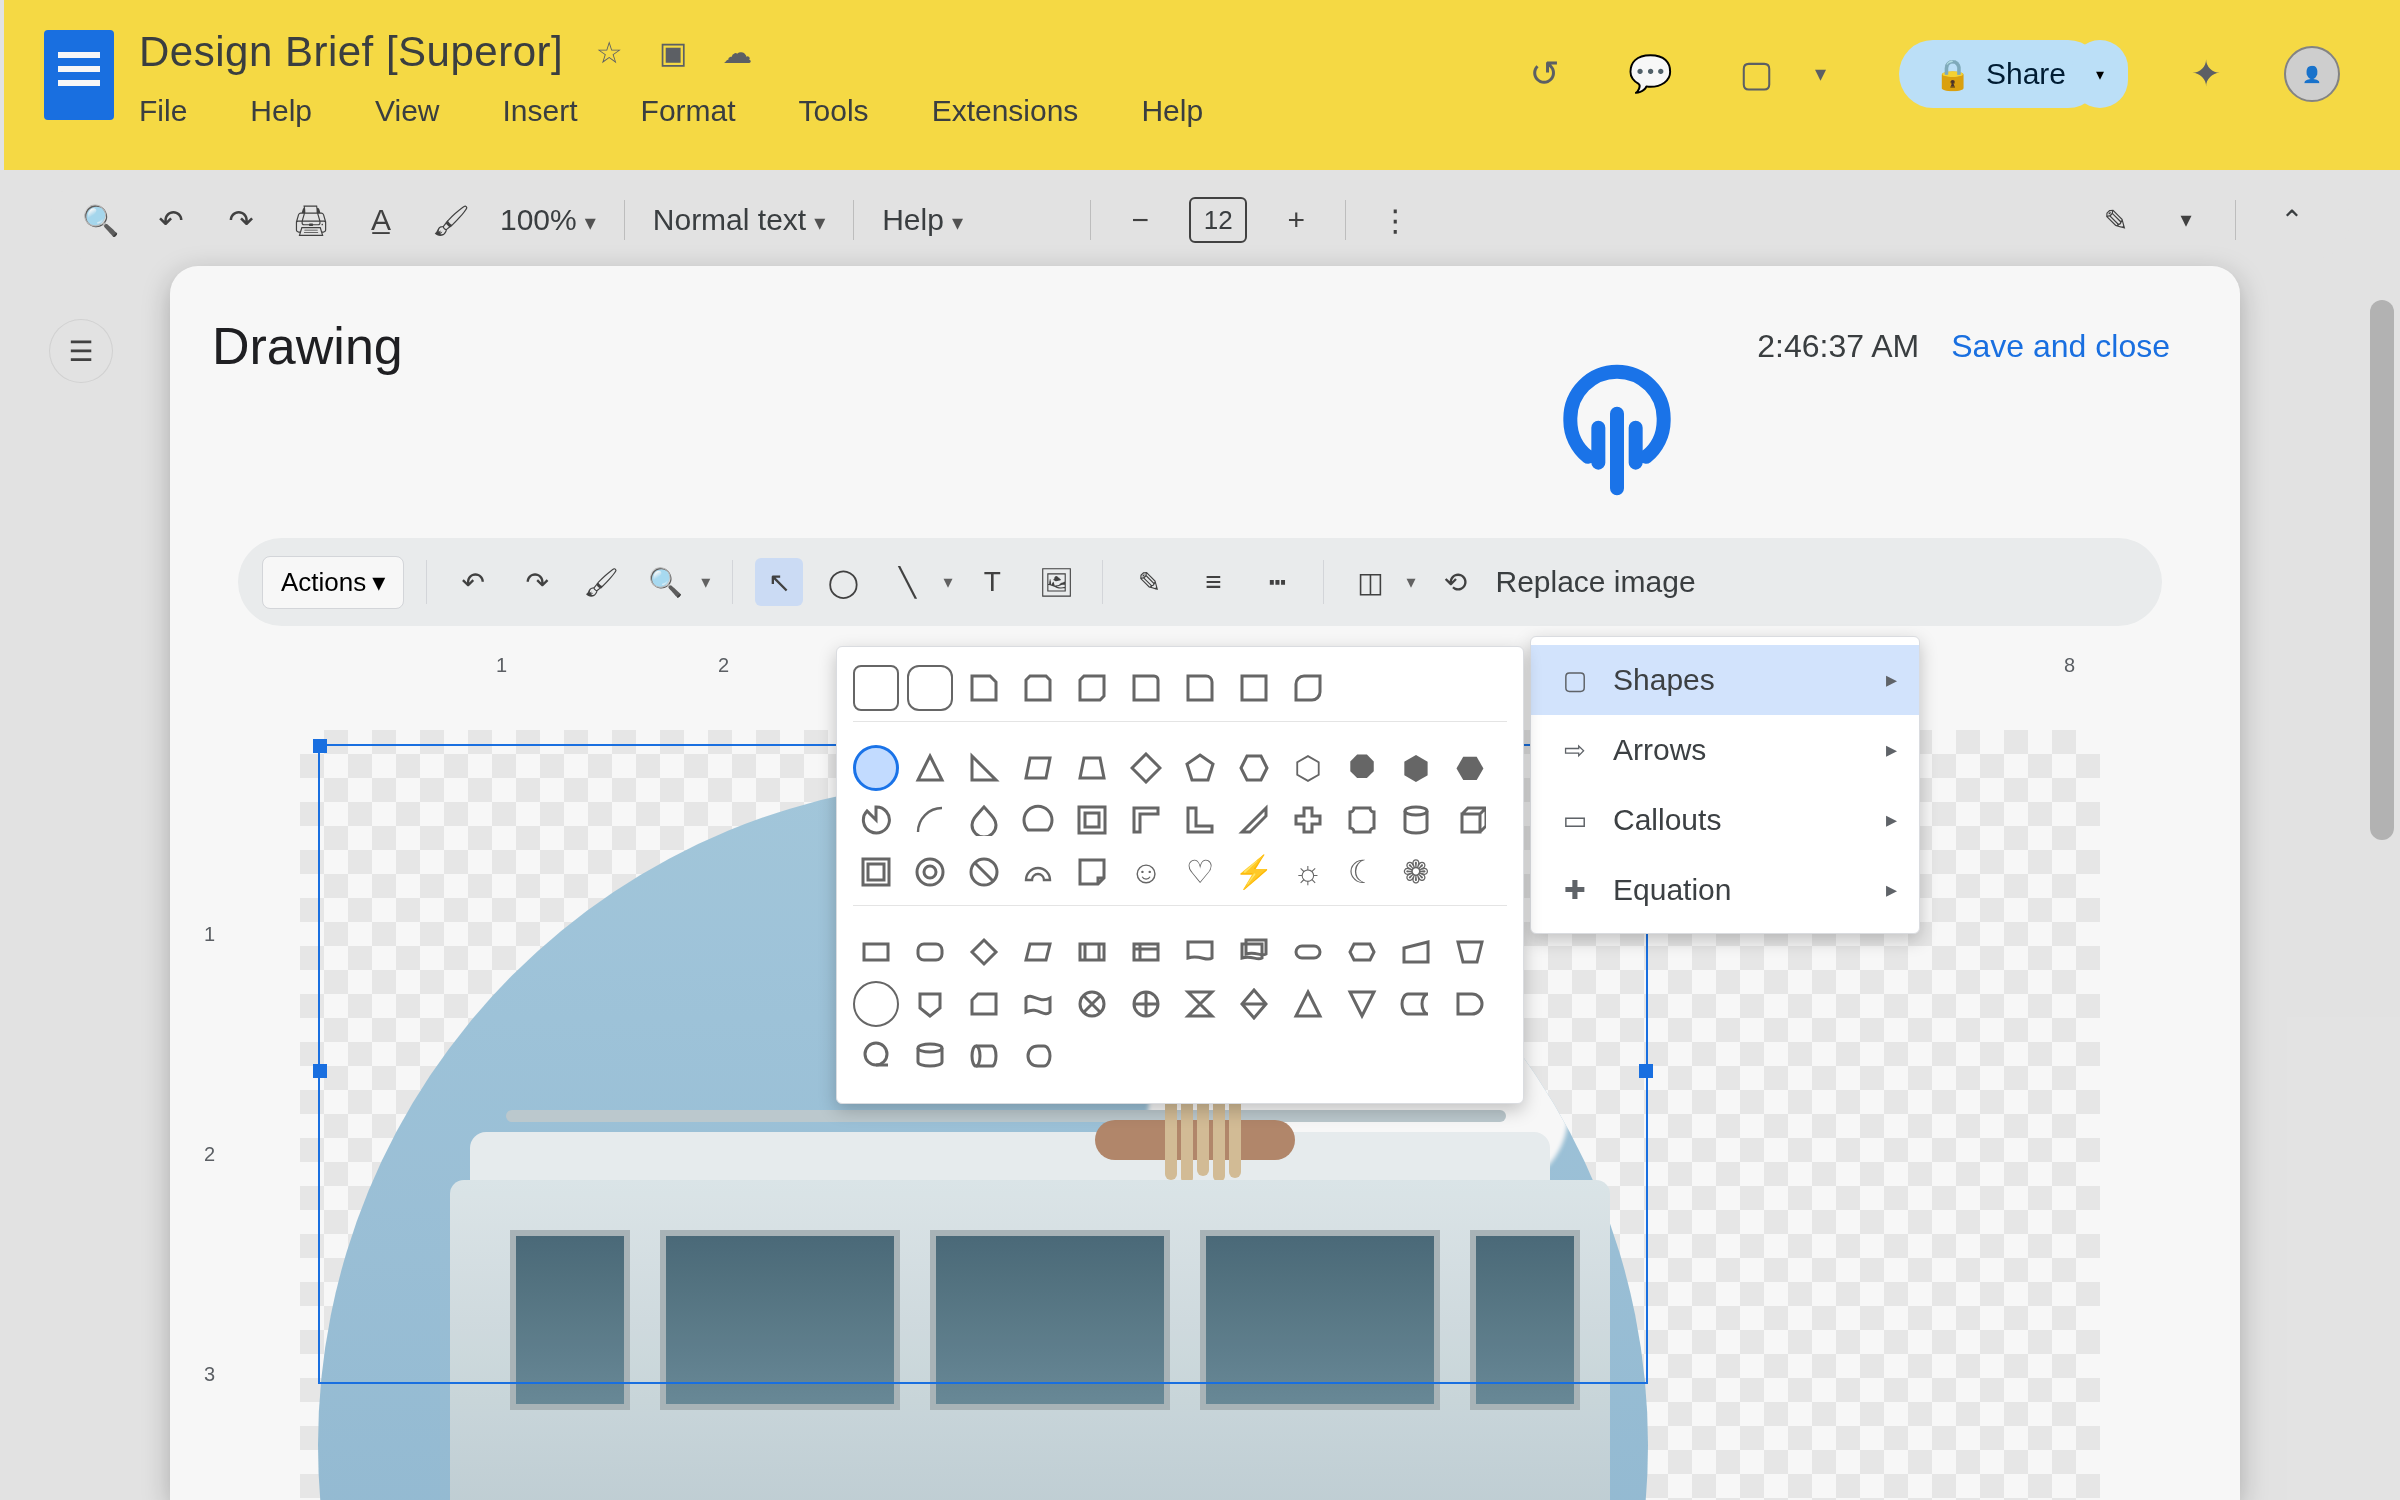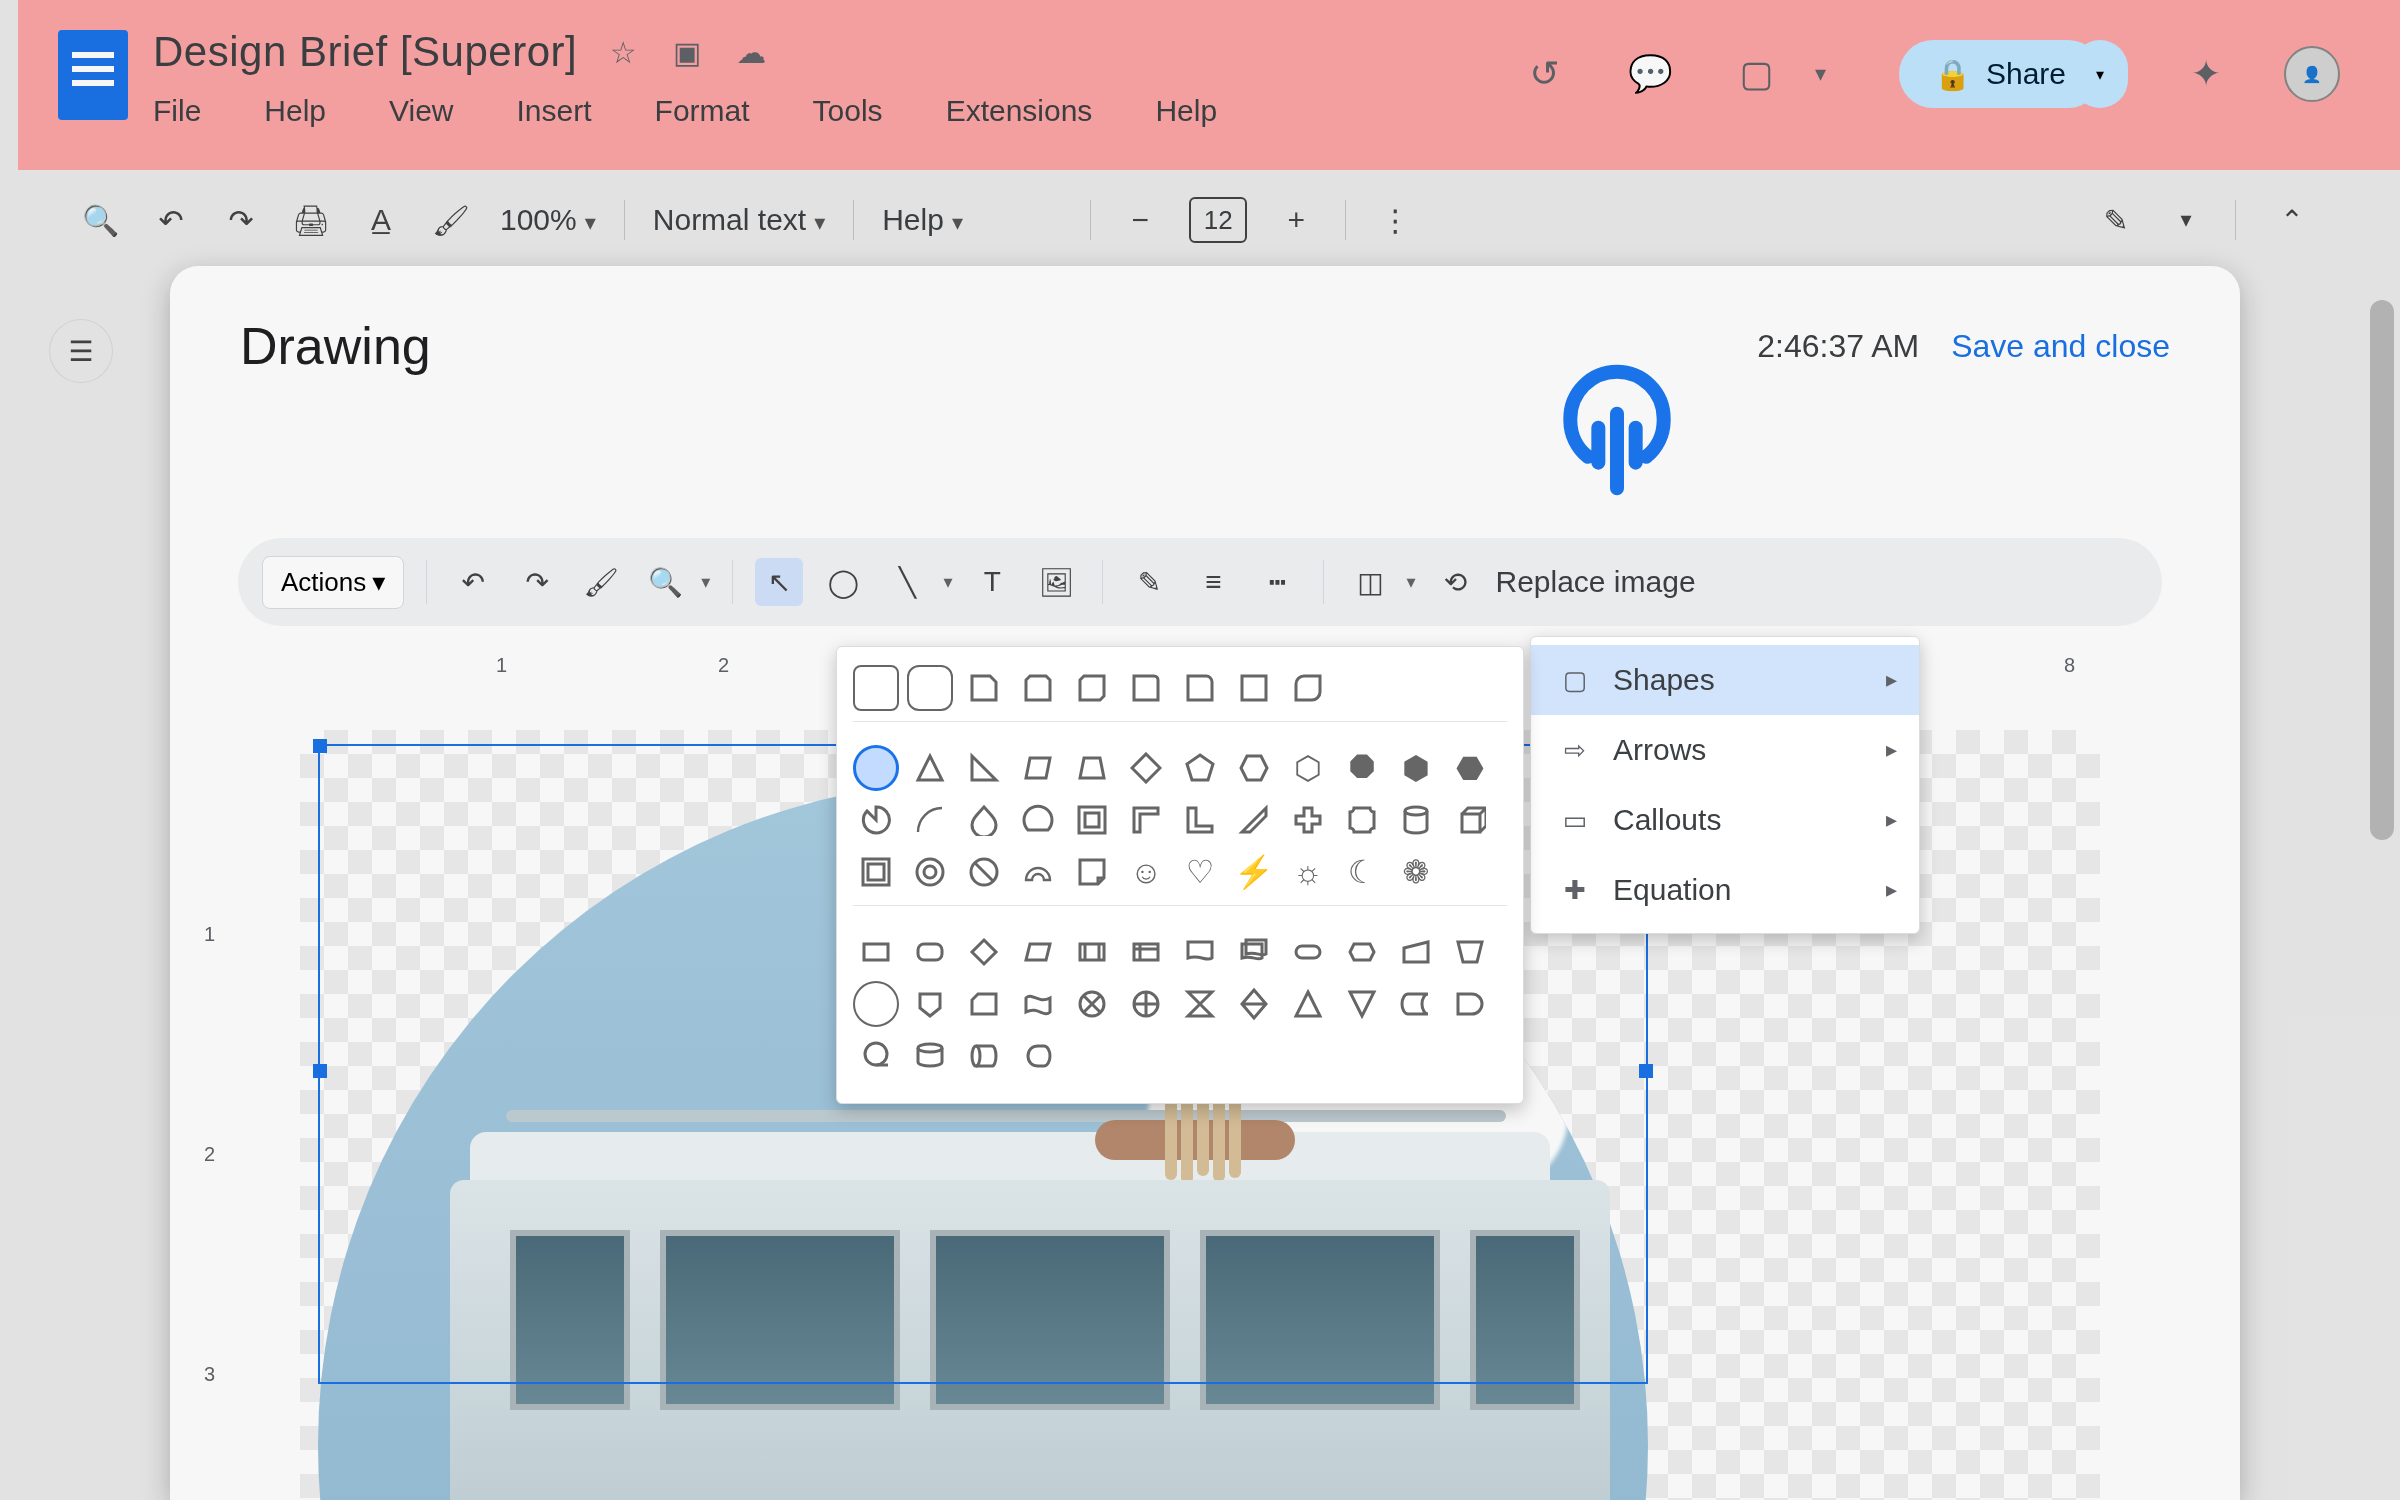--- a/index.html
+++ b/index.html
@@ -1,19 +1,19 @@
 <!DOCTYPE html>
 <html><head>
 <meta charset="utf-8">
 <style>
 * { margin:0; padding:0; box-sizing:border-box; font-family:Arial,Helvetica,sans-serif; }
 body { background:#eaeaea; width:2400px; height:1500px; overflow:hidden; position:relative; }
 
 
-.titlebar { position:absolute; left:18px; top:0; right:0; height:170px; background:#fca5a5; display:flex; align-items:flex-start; }
+.titlebar { position:absolute; left:4px; top:0; right:0; height:170px; background:#fde047; display:flex; align-items:flex-start; }
 .docs-icon { width:70px; height:90px; margin:30px 25px 0 40px; background:#1a73e8; border-radius:4px; position:relative; }
 .docs-icon::after { content:""; position:absolute; left:14px; top:22px; width:42px; height:6px; background:#fff; box-shadow:0 14px 0 #fff,0 28px 0 #fff; }
 .title-block { margin-top:28px; flex:1; }
 .doc-title-row { display:flex; align-items:center; gap:28px; }
 .doc-title { font-size:42px; color:#3c4043; letter-spacing:.5px; }
 .star-icon,.move-icon,.cloud-icon { width:36px; height:36px; color:#5f6368; font-size:30px; display:flex; align-items:center; justify-content:center; }
 .menu-row { display:flex; gap:63px; margin-top:18px; font-size:30px; color:#3c4043; }
 .right-tools { display:flex; align-items:center; gap:50px; margin:40px 60px 0 0; }
 .round-btn { width:56px; height:56px; display:flex; align-items:center; justify-content:center; color:#5f6368; font-size:36px; }
 .meet-wrap { display:flex; align-items:center; gap:8px; }
@@ -28,21 +28,21 @@
 .tb-text { font-size:30px; }
 .font-size-box { border:2px solid #444; border-radius:6px; width:58px; height:46px; display:flex; align-items:center; justify-content:center; font-size:26px; }
 .toolbar .spacer { flex:1; }
 .collapse-btn { width:56px; height:56px; border-radius:50%; display:flex; align-items:center; justify-content:center; font-size:28px; }
 
 
 .outline-toggle { position:absolute; left:50px; top:320px; width:62px; height:62px; border-radius:50%; background:#eaeaea; display:flex; align-items:center; justify-content:center; font-size:28px; color:#444; box-shadow:0 0 0 1px rgba(0,0,0,.08); }
 
 
 .modal { position:absolute; left:170px; top:266px; right:160px; bottom:0; background:#fff; border-radius:28px 28px 0 0; box-shadow:0 8px 28px rgba(0,0,0,.25); overflow:hidden; }
-.modal-head { display:flex; align-items:center; justify-content:space-between; padding:50px 70px 30px 70px; }
+.modal-head { display:flex; align-items:center; justify-content:space-between; padding:50px 70px 30px 42px; }
 .modal-title { font-size:52px; color:#202124; }
 .modal-right { display:flex; align-items:center; gap:32px; }
 .timestamp { font-size:32px; color:#3c4043; }
 .saveclose { font-size:32px; color:#1a73e8; font-weight:500; }
 
 
 .hand-pointer { position:absolute; top:360px; left:1557px; width:120px; height:140px; color:#1a73e8; pointer-events:none; z-index:50; }
 .hand-pointer svg { width:100%; height:100%; }
 
 

